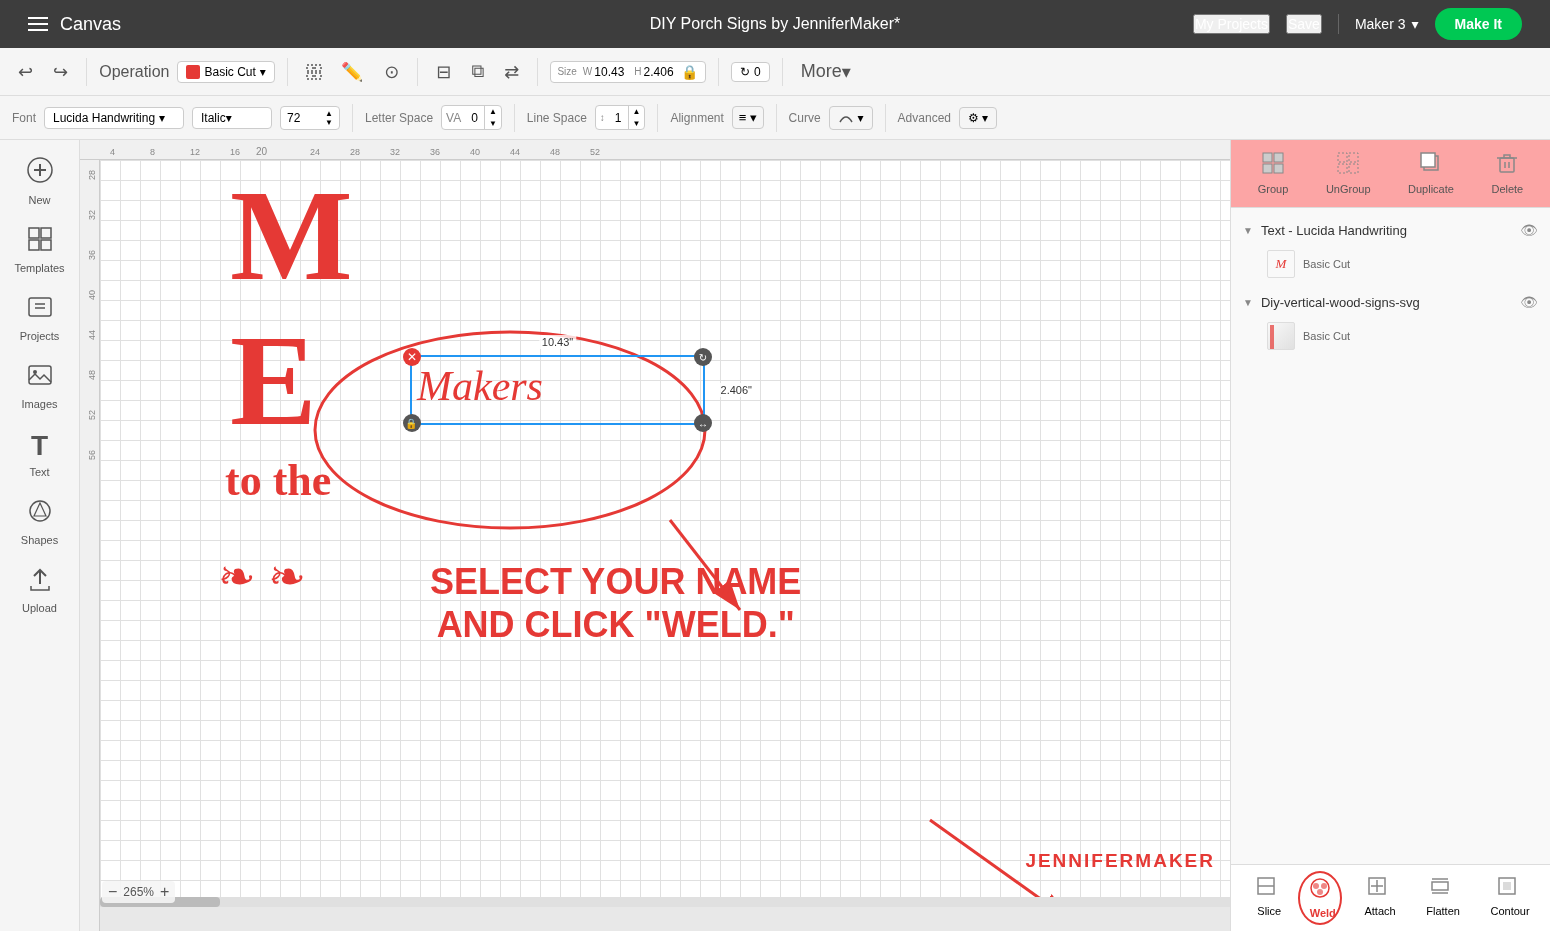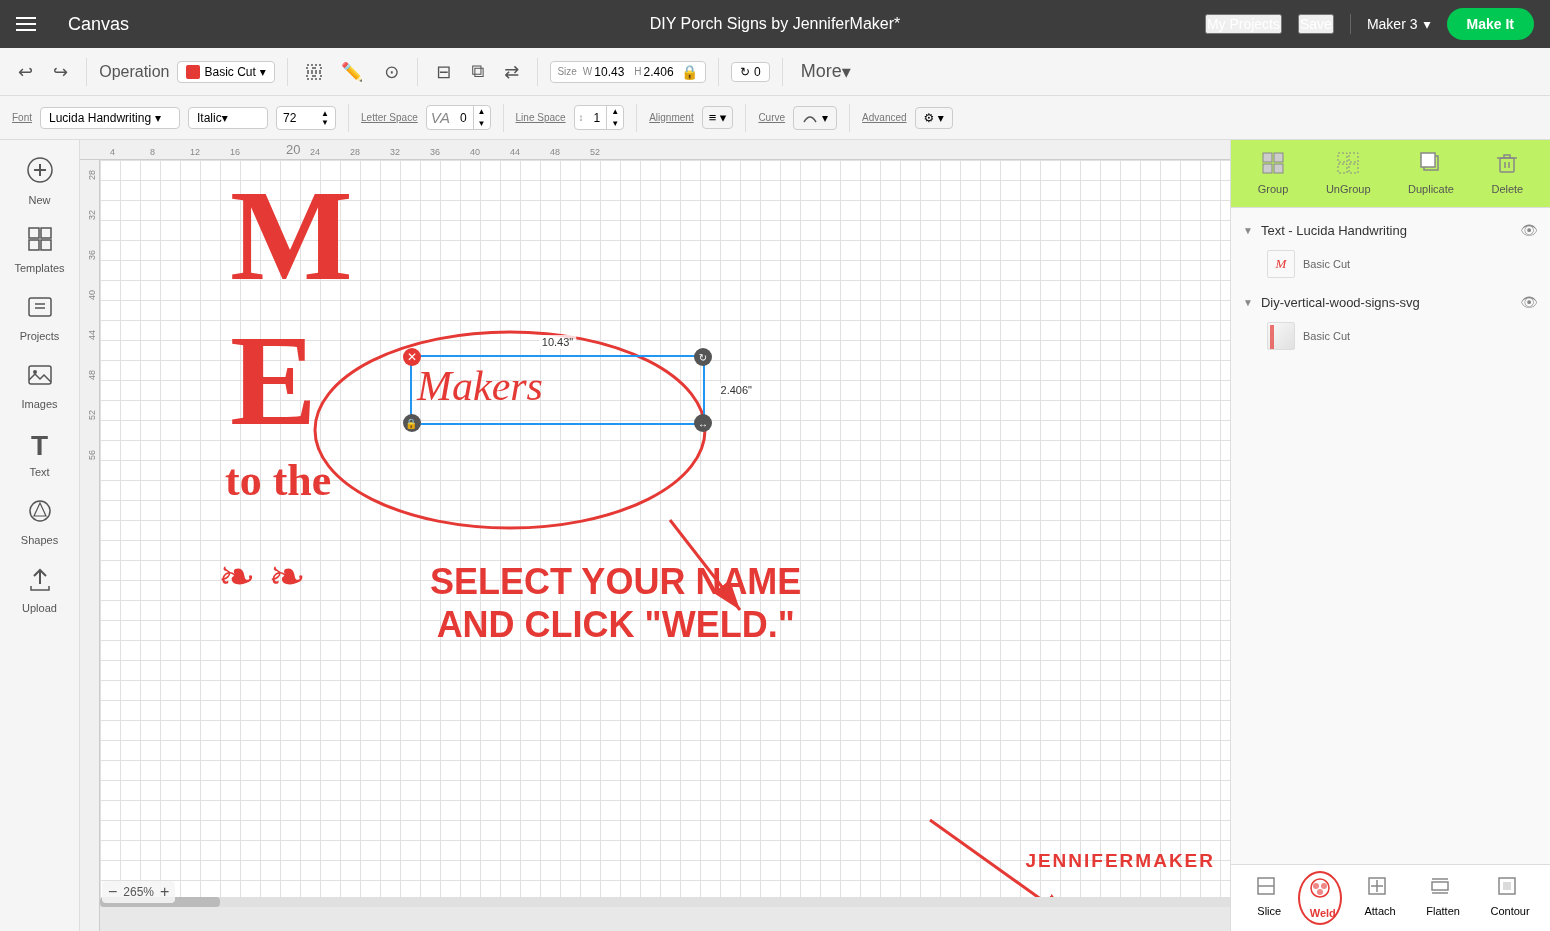--- a/index.html
+++ b/index.html
@@ -4,22 +4,22 @@
   <style>
     * { box-sizing: border-box; margin: 0; padding: 0; }
     body { font-family: -apple-system, BlinkMacSystemFont, 'Segoe UI', sans-serif; background: #f0f0f0; width: 1550px; height: 931px; overflow: hidden; }
 
     
     .top-nav {
       background: #3d3d3d;
       height: 48px;
       display: flex;
       align-items: center;
-      padding: 0 16px;
-      gap: 32px;
+      padding: 0 28px;
+      gap: 12px;
       color: white;
     }
     .hamburger { display: flex; flex-direction: column; gap: 4px; cursor: pointer; }
     .hamburger span { width: 20px; height: 2px; background: white; display: block; }
     .nav-title { color: white; font-size: 18px; font-weight: 500; margin-right: auto; }
     .project-title { color: white; font-size: 16px; position: absolute; left: 50%; transform: translateX(-50%); }
     .nav-right { display: flex; align-items: center; gap: 16px; margin-left: auto; }
     .my-projects-btn { color: white; font-size: 14px; cursor: pointer; }
     .save-btn { color: white; font-size: 14px; cursor: pointer; }
     .divider-v { width: 1px; height: 20px; background: #666; }
@@ -95,21 +95,21 @@
     
     .font-toolbar {
       background: #f5f5f5;
       border-bottom: 1px solid #ddd;
       height: 44px;
       display: flex;
       align-items: center;
       padding: 0 12px;
       gap: 8px;
     }
-    .font-section-label { font-size: 10px; color: #777; text-decoration: underline; }
+    .font-section-label { font-size: 12px; color: #777; }
     .font-select {
       display: flex;
       align-items: center;
       gap: 4px;
       background: white;
       border: 1px solid #ccc;
       border-radius: 4px;
       padding: 3px 8px;
       font-size: 12px;
       cursor: pointer;
@@ -308,21 +308,21 @@
       background: white;
       color: #333;
       font-weight: 600;
       border-bottom: 2px solid #2196f3;
     }
     .panel-actions {
       display: flex;
       justify-content: space-around;
       padding: 8px;
       border-bottom: 1px solid #ddd;
-      background: #bef264;
+      background: #fca5a5;
     }
     .panel-action {
       display: flex;
       flex-direction: column;
       align-items: center;
       gap: 4px;
       cursor: pointer;
       padding: 4px 8px;
       border-radius: 4px;
     }
@@ -505,21 +505,21 @@
   <div class="font-size-field">
     <span>72</span>
     <div style="display:flex;flex-direction:column;margin-left:auto;">
       <span style="font-size:8px;cursor:pointer;">▲</span>
       <span style="font-size:8px;cursor:pointer;">▼</span>
     </div>
   </div>
   <div class="toolbar-separator"></div>
   <span class="font-section-label">Letter Space</span>
   <div class="spacing-field">
-    <span style="font-size:15px;color:#888;padding:2px 4px;font-style:italic;">VA</span>
+    <span style="font-size:12px;color:#888;padding:2px 4px;">VA</span>
     <span class="spacing-inner">0</span>
     <div class="spacing-arrows">
       <span class="spacing-arrow">▲</span>
       <span class="spacing-arrow">▼</span>
     </div>
   </div>
   <div class="toolbar-separator"></div>
   <span class="font-section-label">Line Space</span>
   <div class="spacing-field">
     <span style="font-size:10px;color:#888;padding:2px 4px;">↕</span>
@@ -614,21 +614,21 @@
   </div>
 
   <div class="canvas-area">
 
     <div class="ruler-top" style="padding-left:20px;">
       <div style="display:flex;align-items:flex-end;gap:0;position:relative;width:100%;">
         <span style="font-size:9px;color:#888;position:absolute;left:10px;">4</span>
         <span style="font-size:9px;color:#888;position:absolute;left:50px;">8</span>
         <span style="font-size:9px;color:#888;position:absolute;left:90px;">12</span>
         <span style="font-size:9px;color:#888;position:absolute;left:130px;">16</span>
-        <span style="font-size:13px;color:#888;position:absolute;left:186px;">20</span>
+        <span style="font-size:10px;color:#888;position:absolute;left:156px;">20</span>
         <span style="font-size:9px;color:#888;position:absolute;left:210px;">24</span>
         <span style="font-size:9px;color:#888;position:absolute;left:250px;">28</span>
         <span style="font-size:9px;color:#888;position:absolute;left:290px;">32</span>
         <span style="font-size:9px;color:#888;position:absolute;left:330px;">36</span>
         <span style="font-size:9px;color:#888;position:absolute;left:370px;">40</span>
         <span style="font-size:9px;color:#888;position:absolute;left:410px;">44</span>
         <span style="font-size:9px;color:#888;position:absolute;left:450px;">48</span>
         <span style="font-size:9px;color:#888;position:absolute;left:490px;">52</span>
       </div>
     </div>

